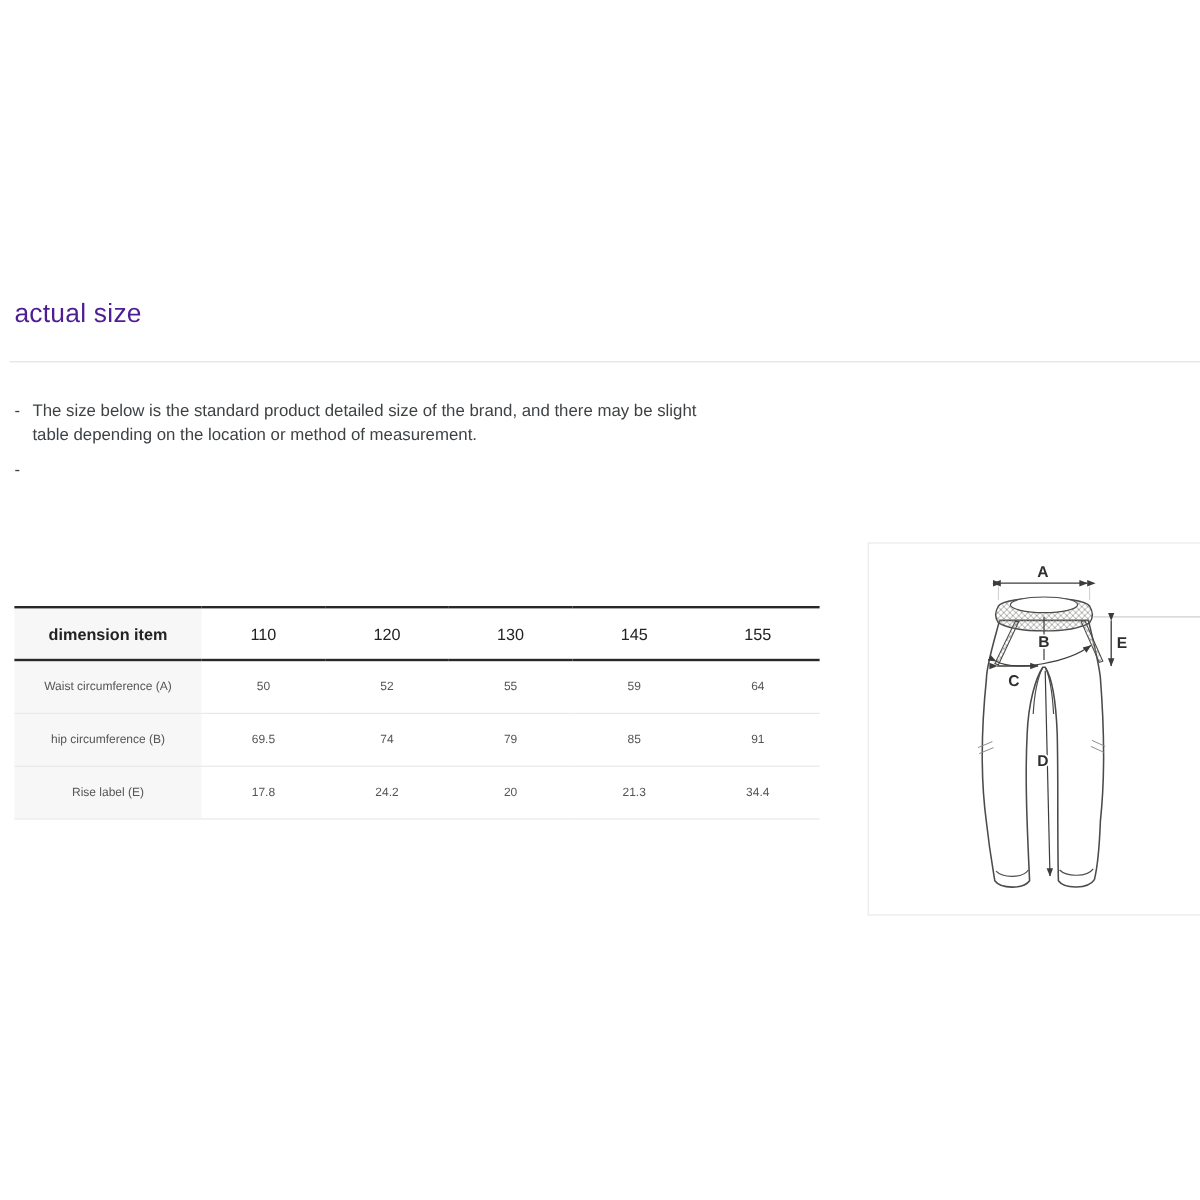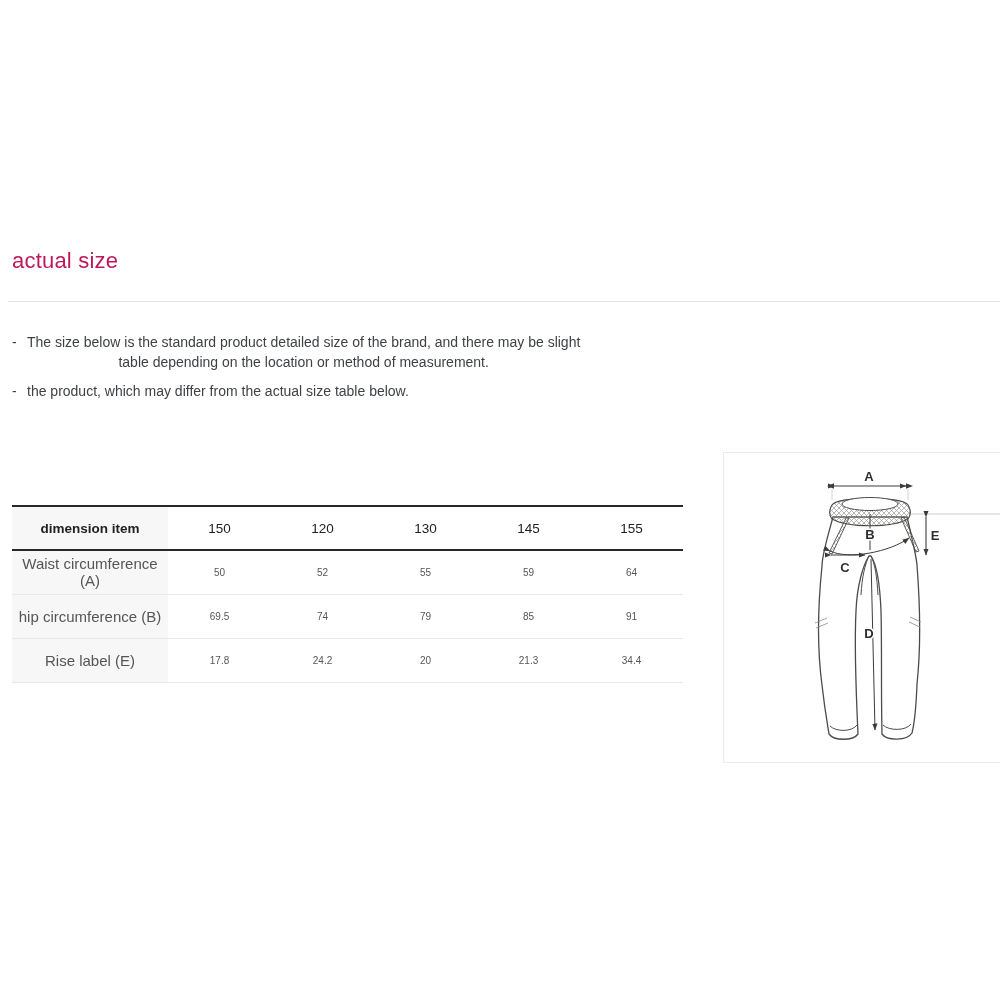--- a/index.html
+++ b/index.html
@@ -3,41 +3,41 @@
 <meta charset="utf-8">
 <style>
   * { margin:0; padding:0; box-sizing:border-box; }
   html,body { background:#fff; }
   body {
     width:1000px; height:1000px; position:relative; overflow:hidden;
     font-family:"Liberation Sans", sans-serif; color:#222;
   }
   .page-title {
     position:absolute; left:12px; top:248px;
-    font-size:22px; font-weight:400; color:#be185d; letter-spacing:.2px;
+    font-size:22px; font-weight:400; color:#4c1d95; letter-spacing:.2px;
   }
   .divider {
     position:absolute; left:8px; top:301px; width:992px; height:1px;
     background:#e3e3e3;
   }
   .notes { position:absolute; left:12px; top:332px; }
   .note { display:flex; margin-bottom:9px; font-size:14px; color:#3f4245; line-height:20px; }
   .note .dash { width:15px; color:#3f4245; }
-  .note .line { white-space:nowrap;text-align:center; }
+  .note .line { white-space:nowrap; }
   
   table.size-table {
     position:absolute; left:12px; top:505px; width:671px;
     border-collapse:collapse; table-layout:fixed;
     border-top:2px solid #26282a;
   }
   table.size-table col.c0 { width:156px; }
   table.size-table col.cn { width:103px; }
   table.size-table th, table.size-table td {
     height:44px; text-align:center; vertical-align:middle;
-    font-size:15px; font-weight:400;
+    font-size:10px; font-weight:400;
   }
   table.size-table thead tr { height:31px; border-bottom:2px solid #26282a; }
   table.size-table tbody tr { border-bottom:1px solid #e8e8e8; }
   table.size-table .dim-col { background:#f7f7f7; color:#555; }
   table.size-table thead .dim-col { color:#222; font-weight:700; }
   table.size-table thead th { color:#222; font-size:13.5px; }
   table.size-table tbody td.val { color:#555; font-size:10px; }
   
   .diagram-box {
     position:absolute; left:723px; top:452px; width:281px; height:311px;
@@ -60,38 +60,37 @@
   <div class="note">
     <span class="dash">-</span>
     <div>
       <div class="line">The size below is the standard product detailed size of the brand, and there may be slight</div>
       <div class="line">table depending on the location or method of measurement.</div>
     </div>
   </div>
   <div class="note">
     <span class="dash">-</span>
     <div>
-      <div class="line">the product, which may differ from the actual size table below.</div>
     </div>
   </div>
 </div>
 
 <table class="size-table">
   <colgroup>
     <col class="c0">
       <col class="cn">
       <col class="cn">
       <col class="cn">
       <col class="cn">
       <col class="cn">
   </colgroup>
   <thead>
     <tr>
       <th class="dim-col">dimension item</th>
-      <th>150</th>
+      <th>110</th>
       <th>120</th>
       <th>130</th>
       <th>145</th>
       <th>155</th>
     </tr>
   </thead>
   <tbody>
     <tr>
       <td class="dim-col">Waist circumference (A)</td>
       <td class="val">50</td>

